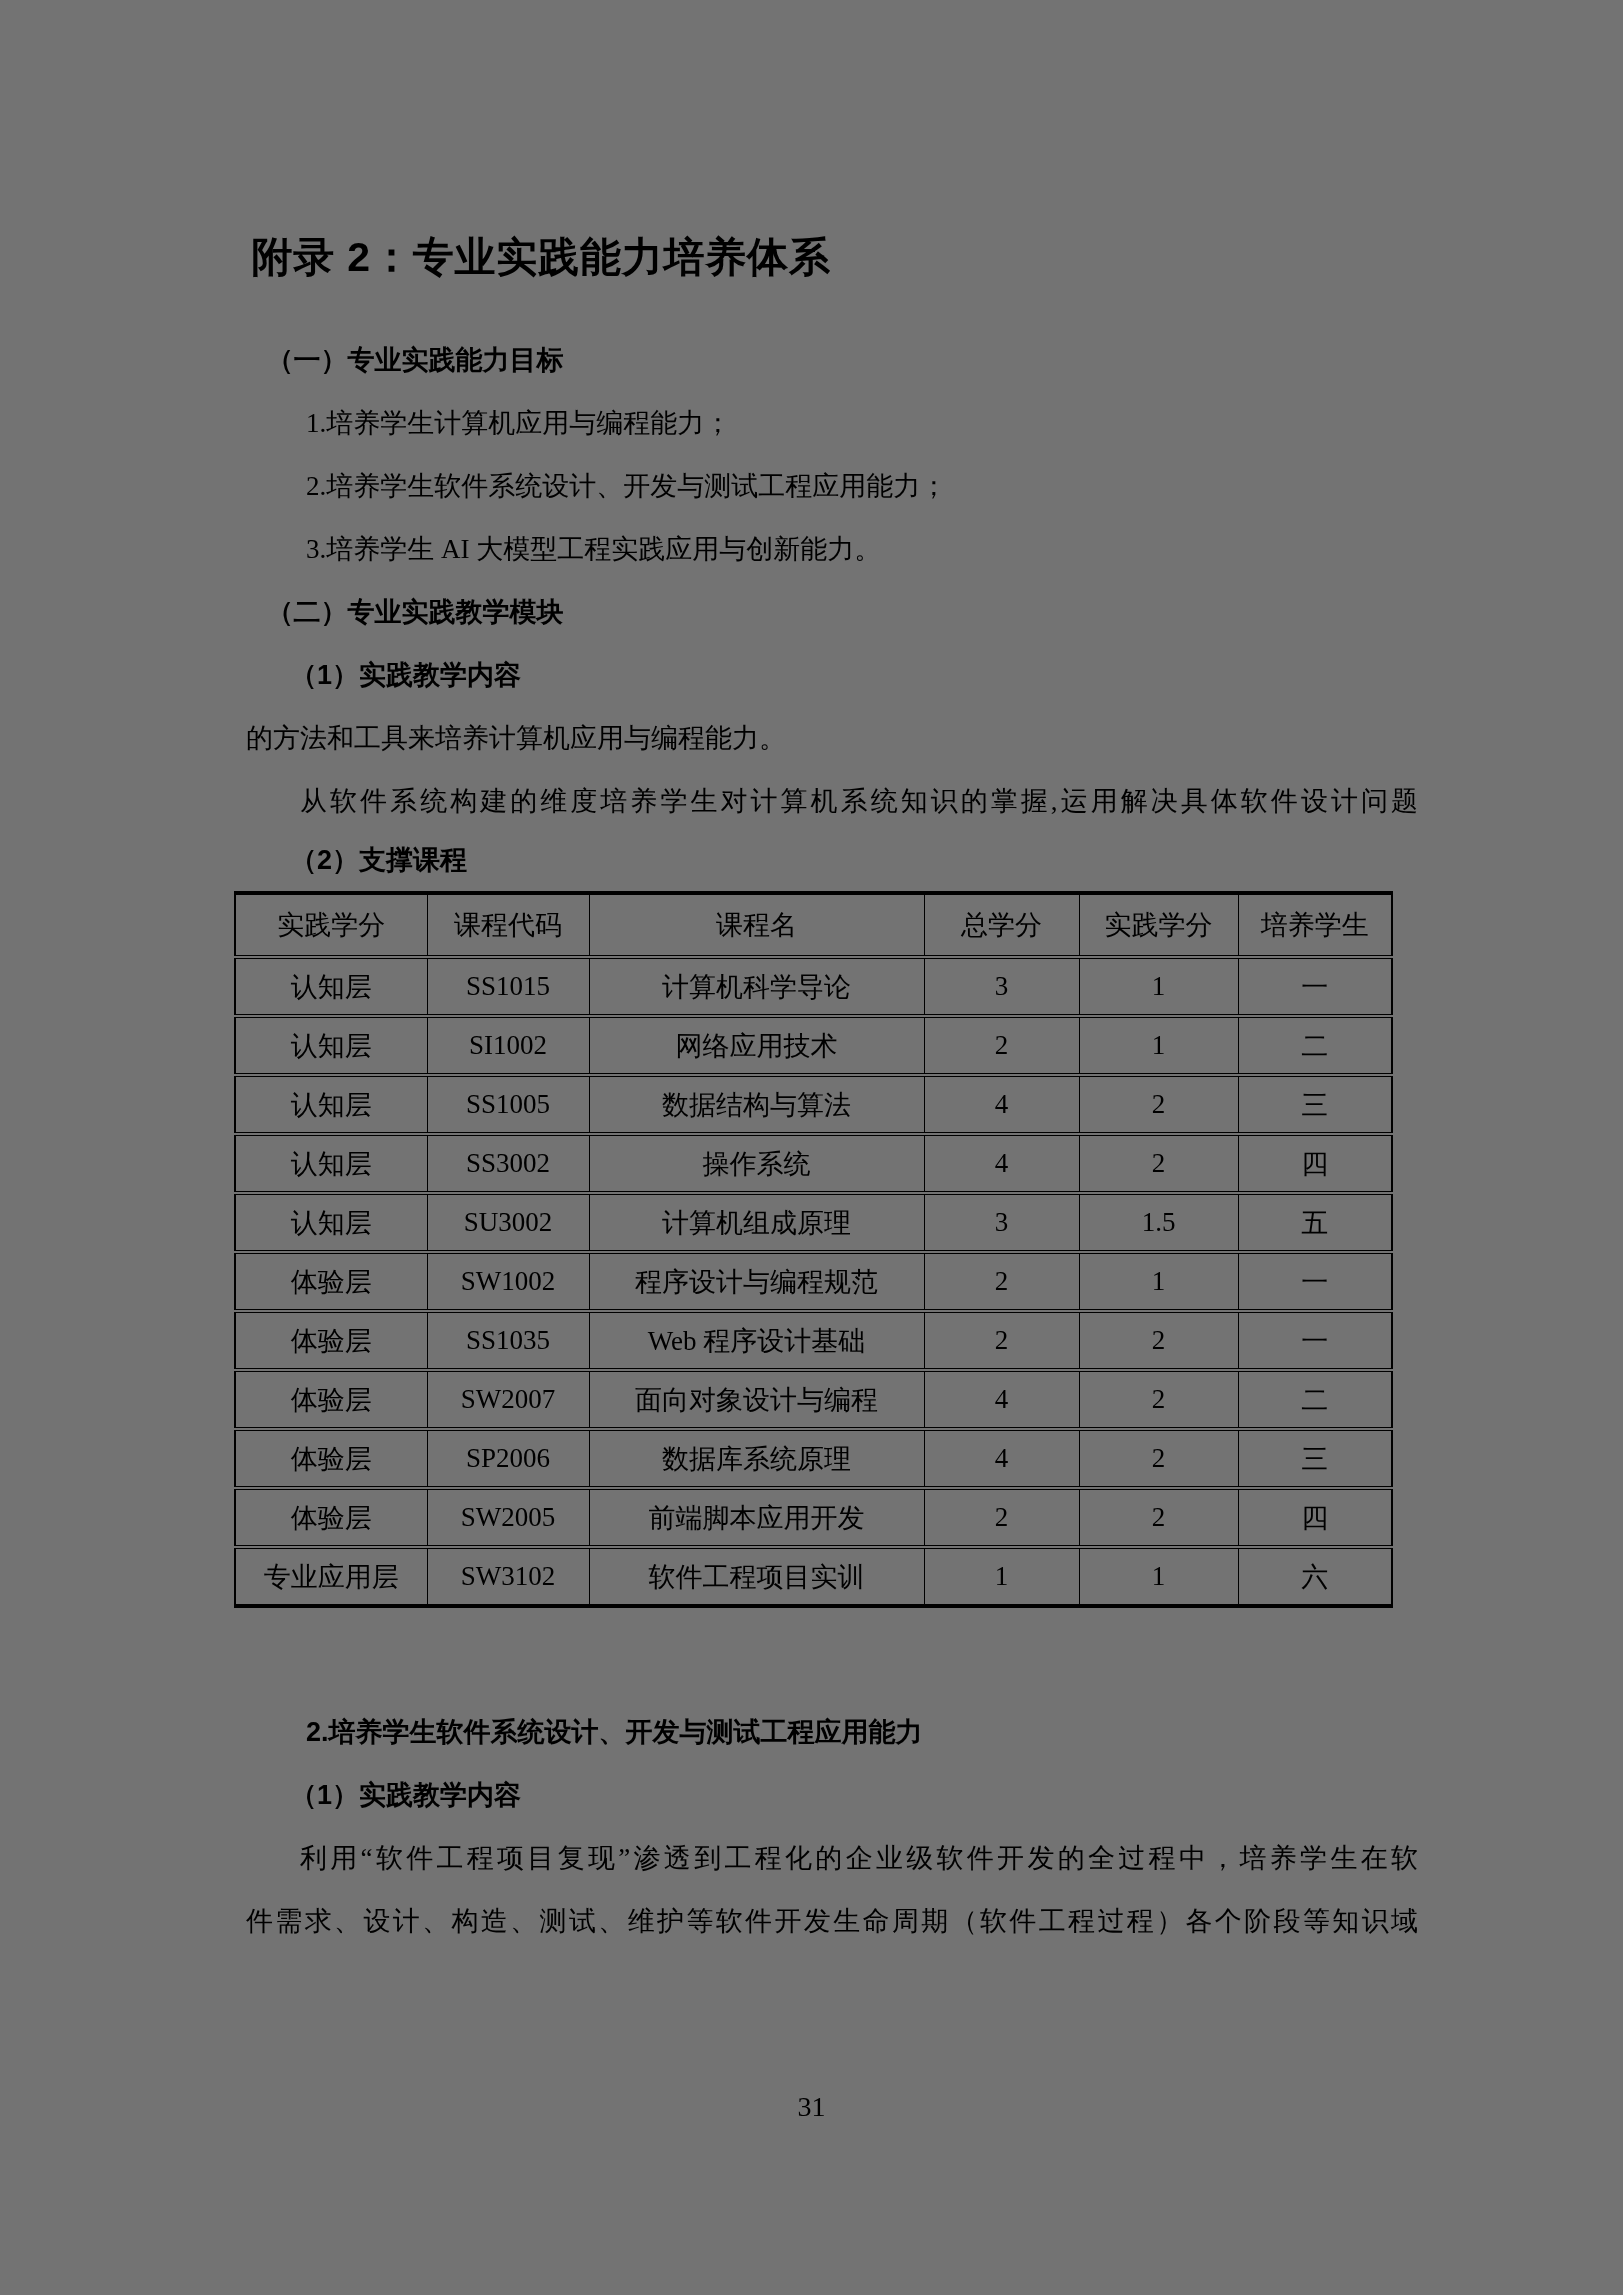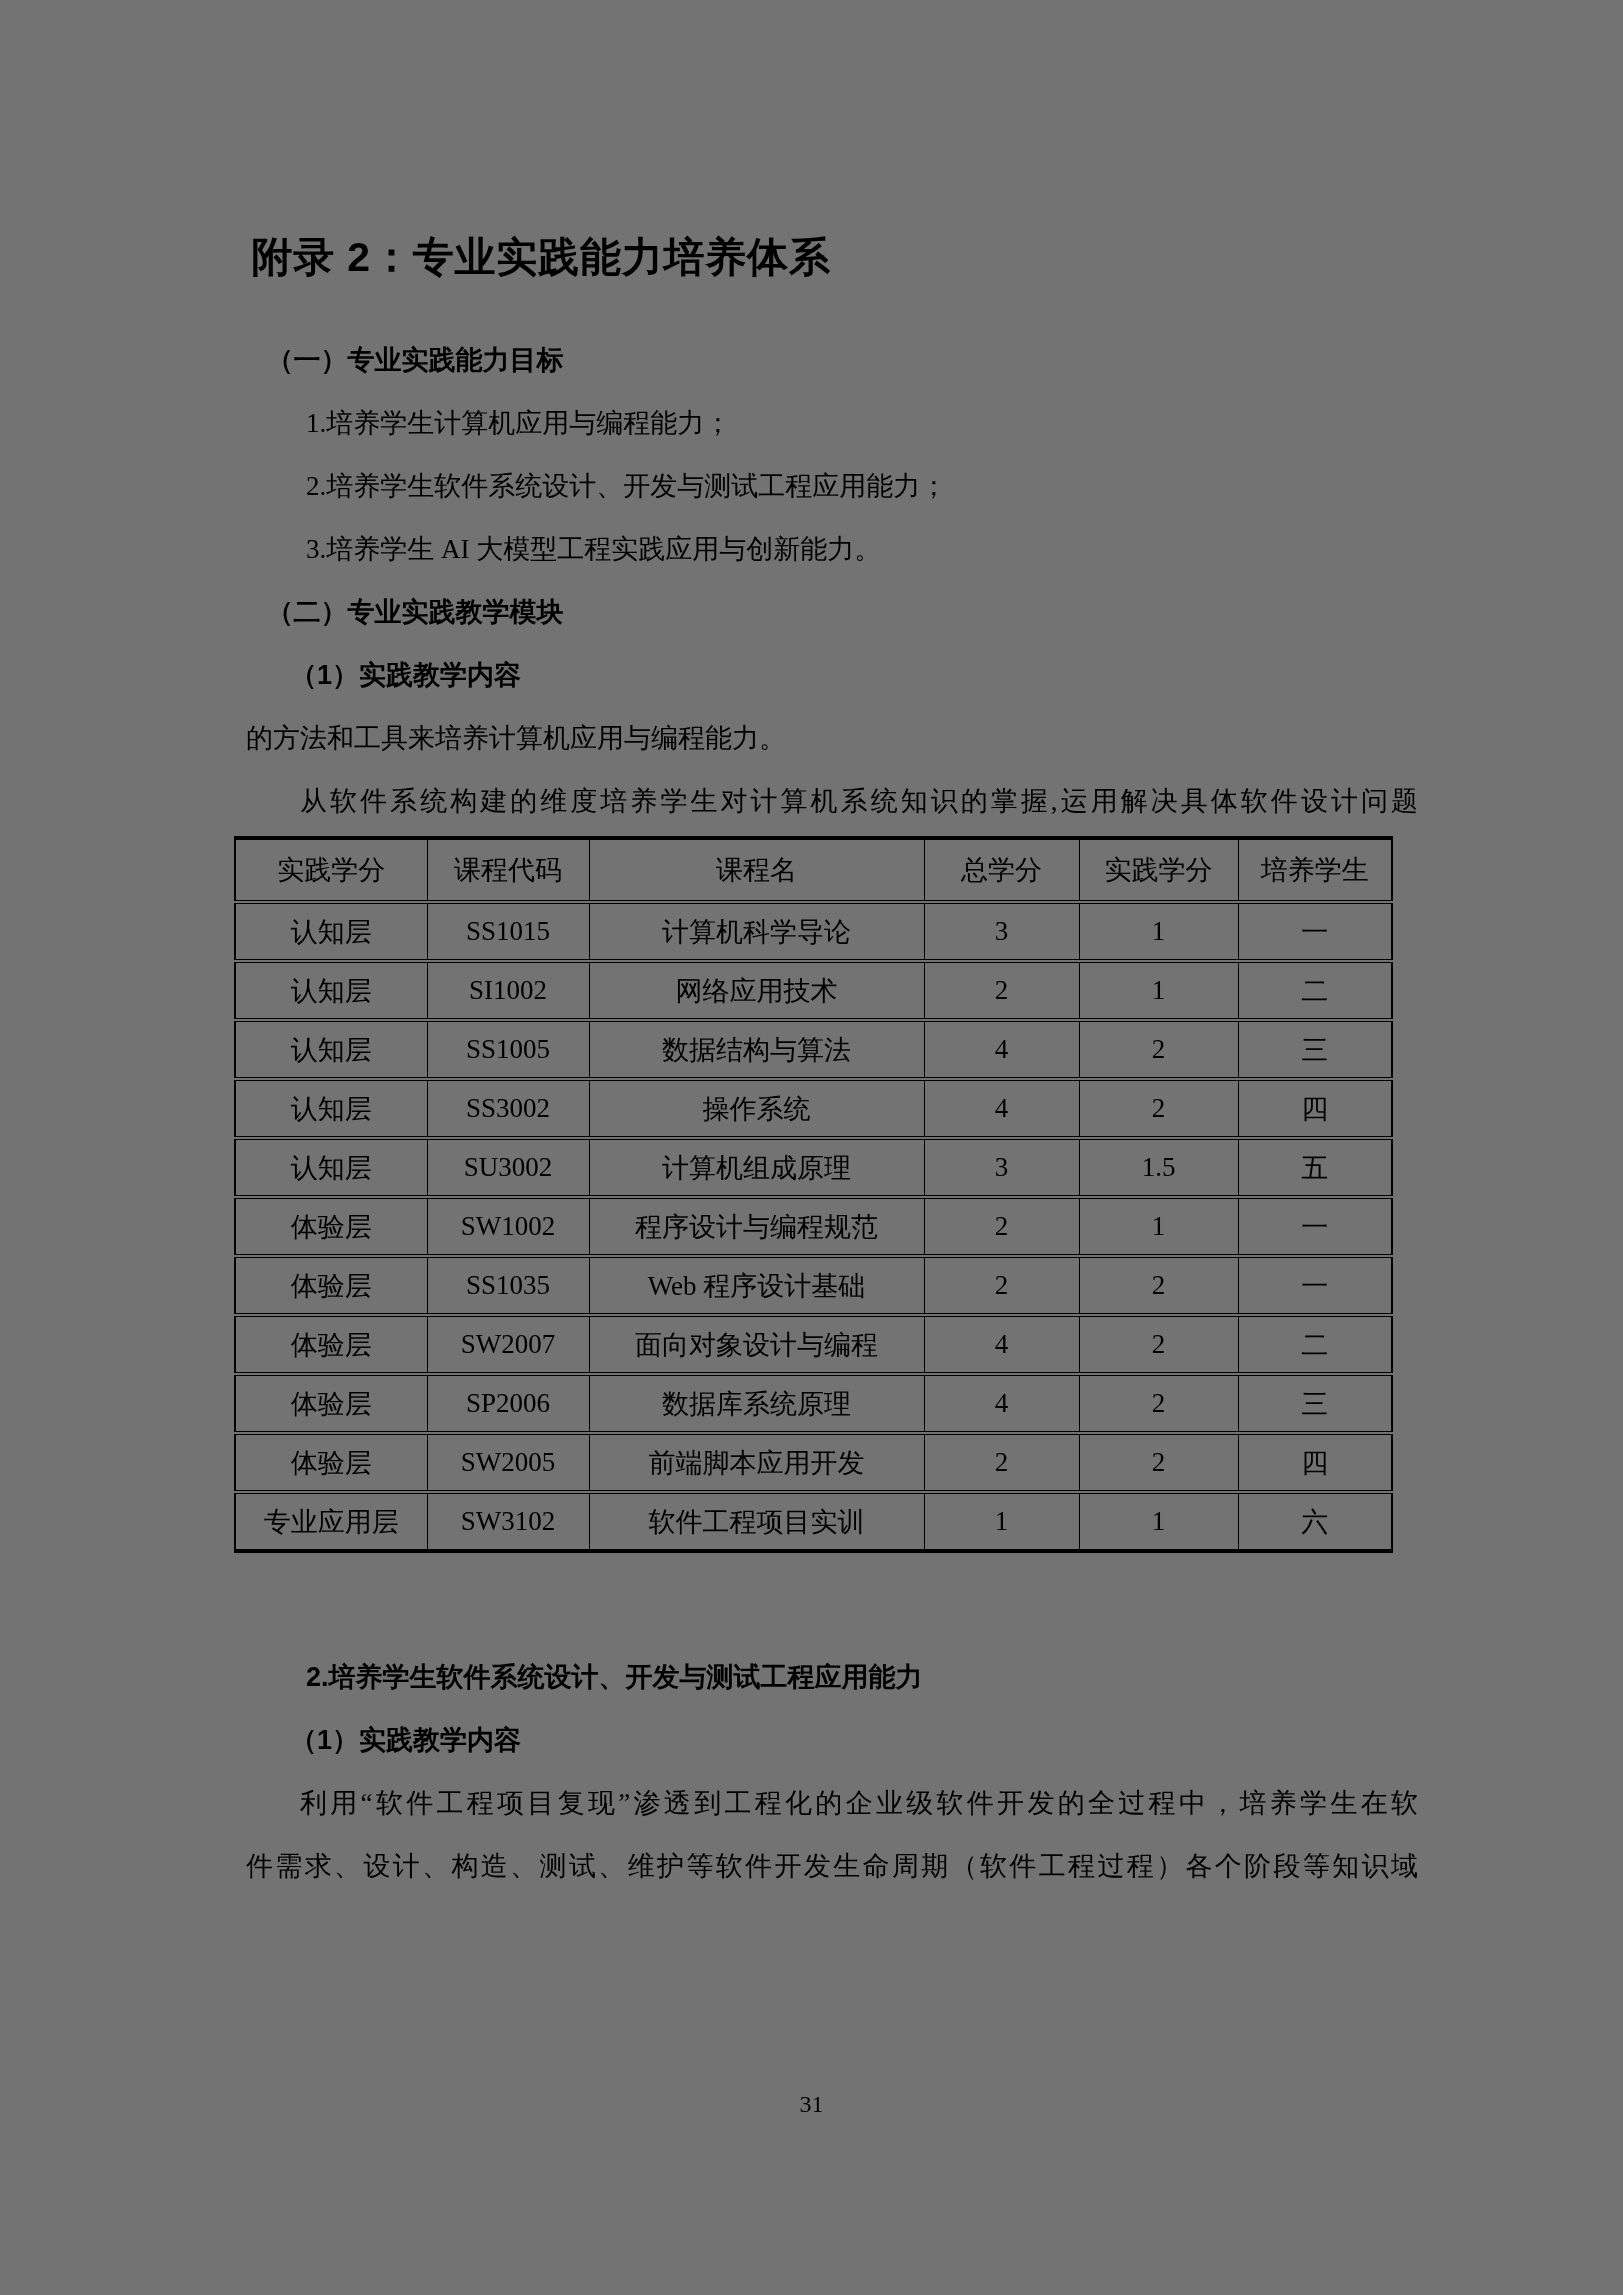--- a/index.html
+++ b/index.html
@@ -72,40 +72,41 @@
   table.courses tbody tr:last-child { border-bottom: 4.8px solid #000; }
   table.courses { border-left: 2.4px solid #000; border-right: 2.4px solid #000; }
 
   .gap-before-module2 { height: 93px; }
   .page-number {
     position: absolute;
     left: 0;
     right: 0;
     top: 2091px;
     text-align: center;
-    font-size: 24px;
+    font-size: 28px;
   }
 </style>
 </head>
 <body>
 
 <div class="page">
 
   <h1 class="doc-title">附录 2：专业实践能力培养体系</h1>
 
   <div class="line h ind-sec">（一）专业实践能力目标</div>
   <div class="line ind-item">1.培养学生计算机应用与编程能力；</div>
   <div class="line ind-item">2.培养学生软件系统设计、开发与测试工程应用能力；</div>
   <div class="line ind-item">3.培养学生 AI 大模型工程实践应用与创新能力。</div>
 
   <div class="line h ind-sec">（二）专业实践教学模块</div>
 
   <div class="line h ind-sub">（1）实践教学内容</div>
   <div class="line">的方法和工具来培养计算机应用与编程能力。</div>
   <div class="line just ind-first">从软件系统构建的维度培养学生对计算机系统知识的掌握,运用解决具体软件设计问题</div>
+  <div class="line line-tight h ind-sub">（2）支撑课程</div>
 
   <table class="courses">
     <colgroup>
       <col style="width:192px">
       <col style="width:162px">
       <col style="width:335px">
       <col style="width:155px">
       <col style="width:159px">
       <col style="width:154px">
     </colgroup>

